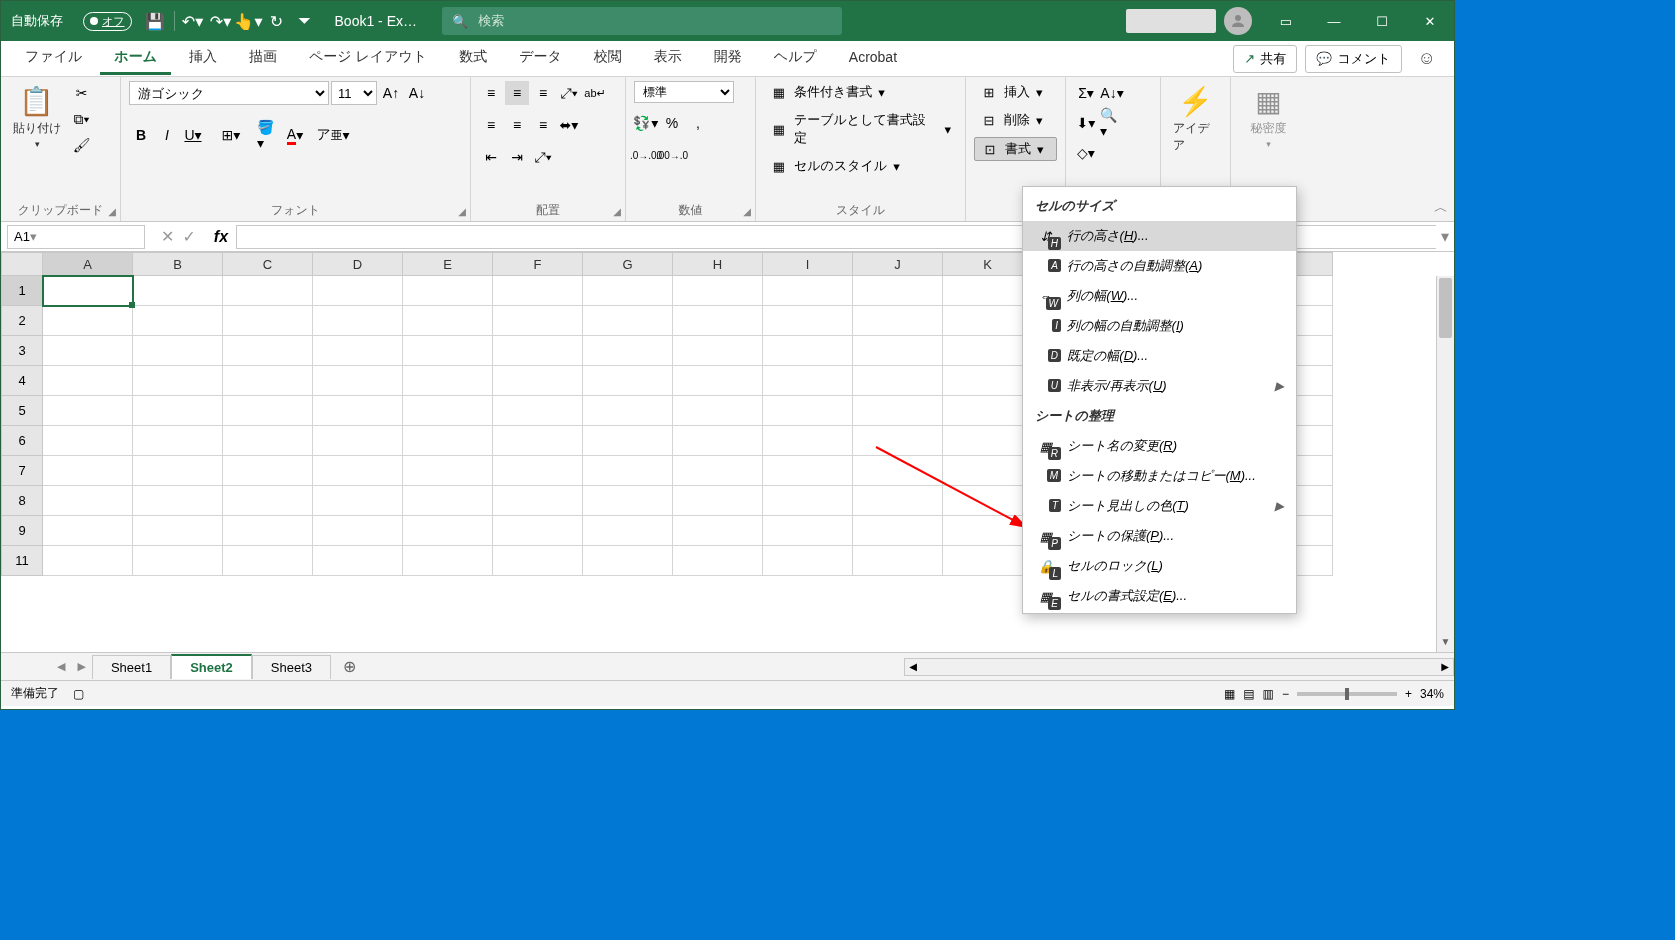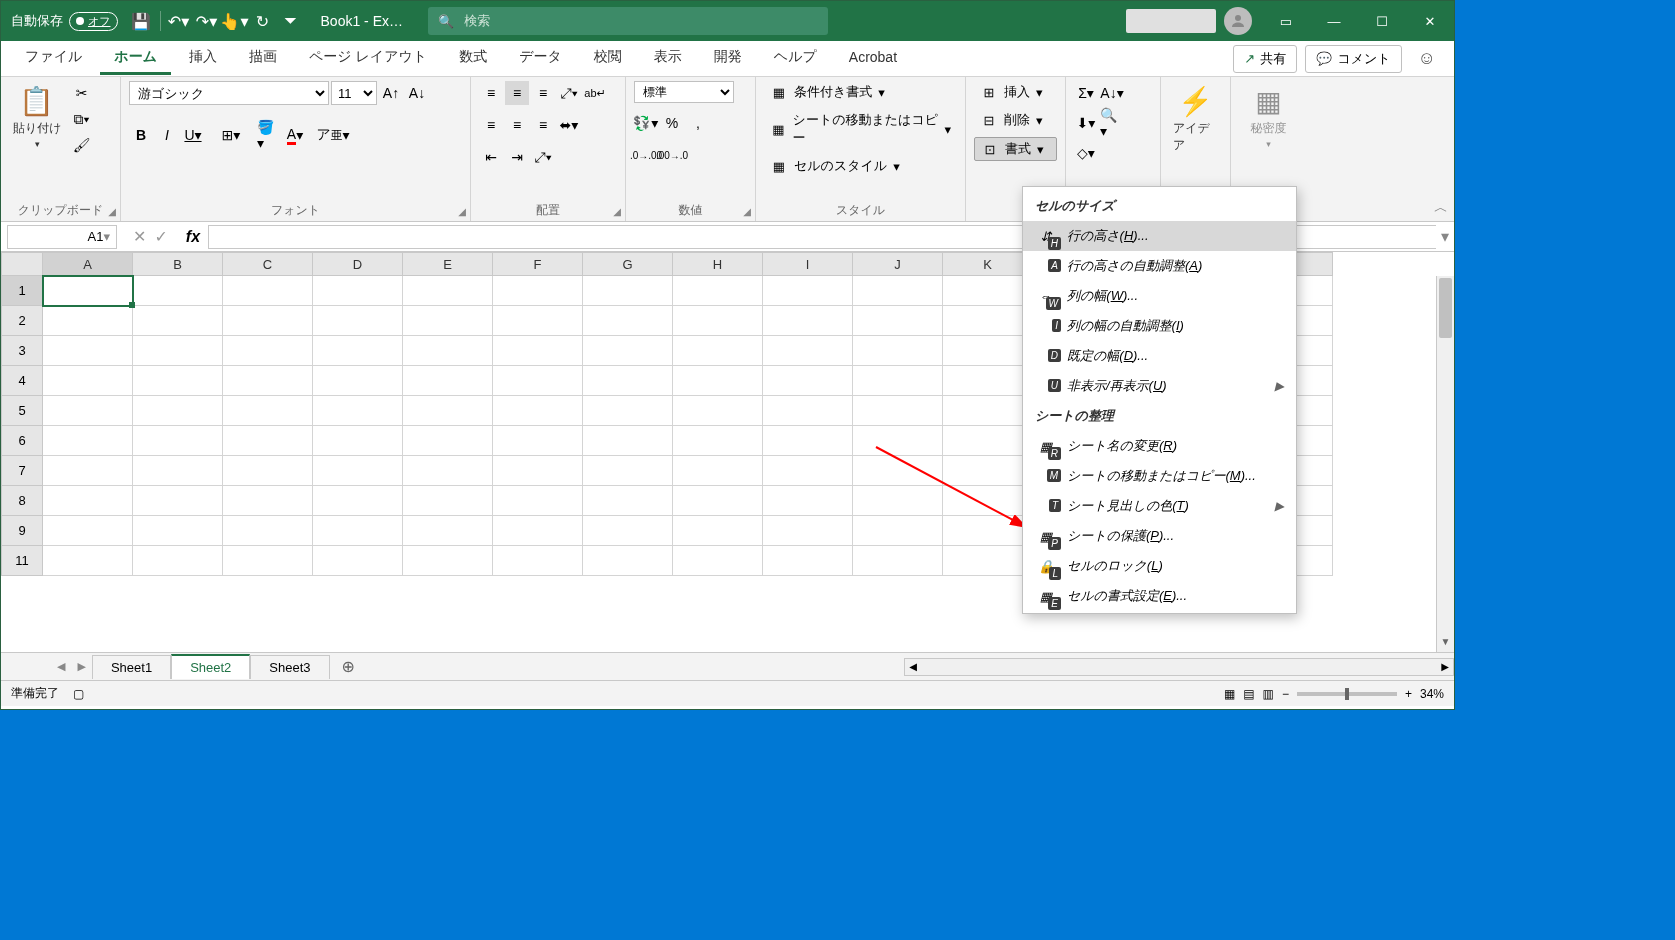--- a/index.html
+++ b/index.html
@@ -1,21 +1,21 @@
 <!DOCTYPE html>
 <html><head>
 <meta charset="utf-8">
 <style>
 * { margin:0; padding:0; box-sizing:border-box; font-family:"Yu Gothic UI","Meiryo",sans-serif; }
 body { background:#0078d4; width:1675px; height:940px; overflow:hidden; position:relative; }
 .excel-window { width:1455px; height:710px; background:#fff; position:absolute; top:0; left:0; border:1px solid #2a6040; }
 
 
 .titlebar { height:40px; background:#217346; display:flex; align-items:center; color:#fff; font-size:13px; position:relative; }
-.autosave { display:flex; align-items:center; padding:0 10px; gap:6px; }
+.autosave { display:flex; align-items:center; padding:0 10px; gap:20px; }
 .pill { display:inline-flex; align-items:center; border:1px solid #fff; border-radius:10px; padding:1px 6px; font-size:11px;text-decoration:underline; }
 .pill-dot { width:8px; height:8px; border-radius:50%; background:#fff; margin-right:4px; }
 .tb-icon { width:28px; height:28px; display:flex; align-items:center; justify-content:center; font-size:16px; cursor:pointer; }
 .tb-sep { width:1px; height:20px; background:rgba(255,255,255,.3); margin:0 4px; }
 .title-text { margin-left:16px; font-size:14px; }
 .searchbar { margin-left:25px; height:28px; width:400px; background:#3d8b68; border-radius:3px; display:flex; align-items:center; padding:0 10px; gap:10px; color:#d0e5d9; }
 .win-ctrl { margin-left:auto; display:flex; align-items:center; }
 .account-pill { width:90px; height:24px; background:#e0e0e0; border-radius:2px; margin-right:8px; }
 .avatar { width:28px; height:28px; border-radius:50%; background:#bdbdbd; display:flex; align-items:center; justify-content:center; margin-right:10px; }
 .wc { width:48px; height:40px; display:flex; align-items:center; justify-content:center; cursor:pointer; }
@@ -41,21 +41,21 @@
 .font-sel { width:200px; height:24px; border:1px solid #c0c0c0; background:#fff; font-size:13px; padding:0 4px; }
 .size-sel { width:46px; height:24px; border:1px solid #c0c0c0; background:#fff; font-size:13px; padding:0 2px; }
 .expand-corner { position:absolute; bottom:4px; right:4px; font-size:10px; color:#888; cursor:pointer; }
 .hstack-btn { display:flex; align-items:center; gap:6px; padding:2px 6px; font-size:13px; cursor:pointer; }
 .hstack-btn .micon { width:18px; height:18px; display:flex; align-items:center; justify-content:center; }
 .num-sel { width:100px; height:22px; border:1px solid #c0c0c0; background:#fff; font-size:12px; padding:0 4px; }
 .collapse-ribbon { position:absolute; right:6px; bottom:4px; font-size:14px; color:#888; cursor:pointer; }
 
 
 .fbar { height:30px; display:flex; align-items:center; border-bottom:1px solid #c8c8c8; background:#fff; }
-.namebox { width:110px; height:24px; border:1px solid #c8c8c8; margin:0 6px; padding:0 6px; font-size:13px; display:flex; align-items:center; justify-content:flex-end; }
+.namebox { width:138px; height:24px; border:1px solid #c8c8c8; margin:0 6px; padding:0 6px; font-size:13px; display:flex; align-items:center; justify-content:flex-start; }
 .fb-icons { display:flex; gap:8px; padding:0 10px; color:#999; }
 .fx { font-style:italic; font-weight:bold; margin:0 8px; }
 .formula-input { flex:1; height:24px; border:1px solid #c8c8c8; border-right:none; padding:0 6px; }
 
 
 .grid-area { position:relative; height:400px; overflow:hidden; background:#fff; }
 .colheads { display:flex; height:24px; }
 .corner { width:42px; border:1px solid #c8c8c8; background:#e6e6e6; }
 .ch { width:90px; border:1px solid #c8c8c8; border-left:none; background:#e6e6e6; text-align:center; font-size:13px; line-height:24px; color:#333; }
 .ch.sel { background:#d2d2d2; }
@@ -69,21 +69,21 @@
 .vscroll .thumb { position:absolute; top:2px; left:2px; right:2px; height:60px; background:#c0c0c0; border-radius:2px; }
 .vscroll .arrow { position:absolute; left:0; right:0; height:16px; text-align:center; font-size:10px; color:#666; }
 
 
 .arrow-anno { position:absolute; pointer-events:none; z-index:50; }
 
 
 .sheettabs { height:28px; display:flex; align-items:center; background:#f3f3f3; border-top:1px solid #c8c8c8; padding-left:50px; }
 .sheettabs .nav { font-size:11px; color:#888; padding:0 6px; cursor:pointer; }
 .stab { padding:4px 18px; border:1px solid #c8c8c8; background:#f3f3f3; font-size:13px; cursor:pointer; border-bottom:none; }
-.stab.active { background:#fff; color:#217346; font-weight:400; border-top:2px solid #217346; }
+.stab.active { background:#fff; color:#217346; font-weight:700; border-top:2px solid #217346; }
 .addsheet { padding:0 12px; font-size:16px; color:#666; cursor:pointer; }
 .hscroll { margin-left:auto; width:550px; height:18px; background:#f0f0f0; display:flex; align-items:center; position:relative; border:1px solid #c8c8c8;}
 .hscroll .harrow{ width:16px; text-align:center; font-size:10px; }
 
 
 .statusbar { height:26px; background:#f3f3f3; display:flex; align-items:center; font-size:12px; padding:0 10px; border-top:1px solid #c8c8c8; }
 .statusbar .right { margin-left:auto; display:flex; align-items:center; gap:8px; }
 .zoom-slider { width:100px; height:4px; background:#c0c0c0; position:relative; }
 .zoom-slider .zthumb { position:absolute; left:48px; top:-4px; width:4px; height:12px; background:#666; }
 
@@ -248,21 +248,21 @@
          <div class="mini" style="font-size:10px">.00→.0</div>
        </div>
      </div>
      <div class="rgroup-label">数値</div>
      <div class="expand-corner">◢</div>
    </div>
 
    <div class="rgroup" style="width:210px">
      <div class="stack" style="gap:6px">
        <div class="hstack-btn"><span class="micon">▦</span><span>条件付き書式</span>▾</div>
-       <div class="hstack-btn"><span class="micon">▦</span><span>シートの移動またはコピー</span>▾</div>
+       <div class="hstack-btn"><span class="micon">▦</span><span>テーブルとして書式設定</span>▾</div>
        <div class="hstack-btn"><span class="micon">▦</span><span>セルのスタイル</span>▾</div>
      </div>
      <div class="rgroup-label">スタイル</div>
    </div>
 
    <div class="rgroup" style="width:100px">
      <div class="stack" style="gap:6px">
        <div class="hstack-btn"><span class="micon">⊞</span><span>挿入</span>▾</div>
        <div class="hstack-btn"><span class="micon">⊟</span><span>削除</span>▾</div>
        <div class="hstack-btn" style="background:#d8d8d8;border:1px solid #a0a0a0;border-radius:2px"><span class="micon">⊡</span><span>書式</span>▾</div>

